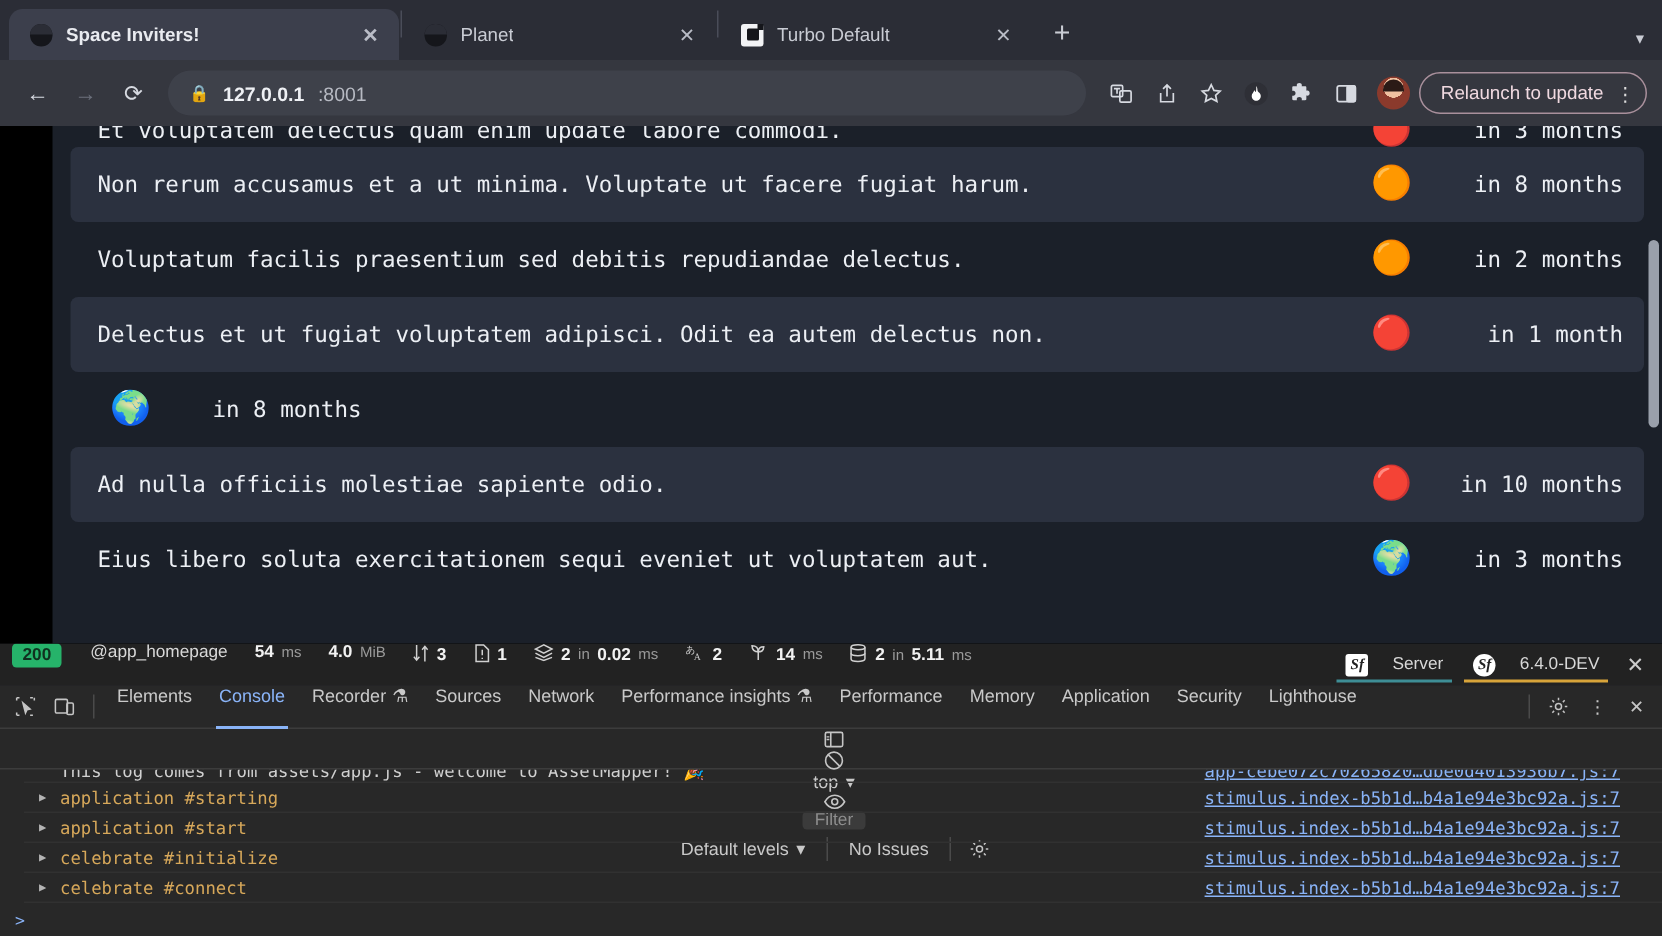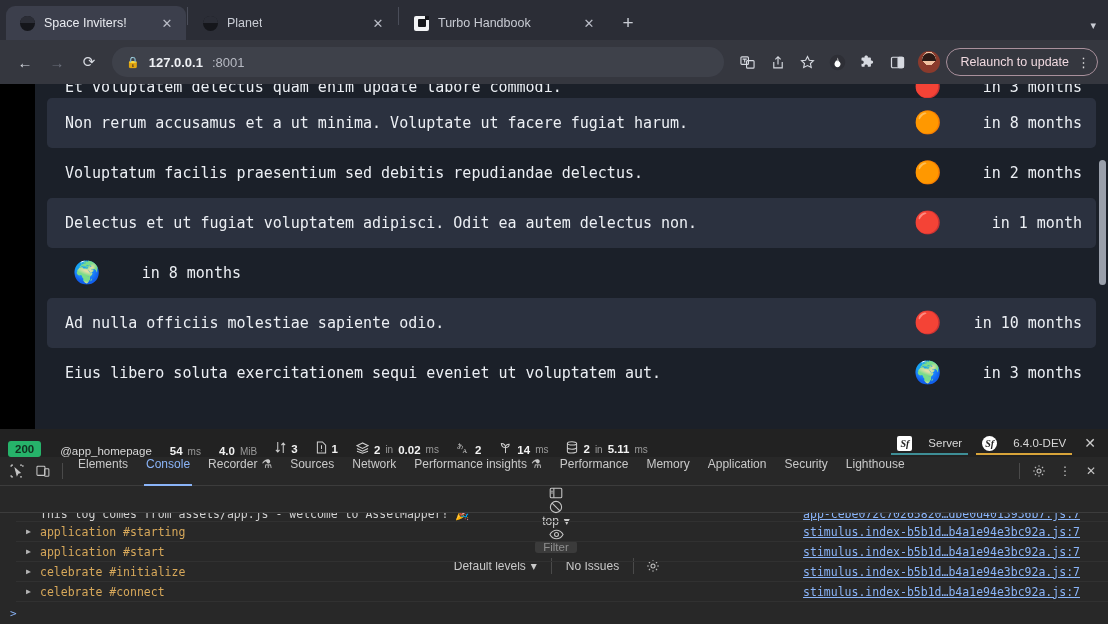--- a/index.html
+++ b/index.html
@@ -20,21 +20,21 @@
   }
   .tab {
     height: 34px; display: flex; align-items: center; gap: 9px;
     padding: 0 10px 0 14px; min-width: 0; position: relative;
     border-radius: 9px 9px 0 0; font-size: 12.5px; color: #c9ccd4;
   }
   .tab.active { background: #3c3f4c; color: #e9ebf0; }
   .tab .tab-title {
     white-space: nowrap; overflow: hidden; text-overflow: ellipsis;
   }
-  .tab-1 { width: 180px; }
+  .tab-1 { width: 260px; font-weight: bold; }
   .tab-2 { width: 208px; }
   .tab-3 { width: 208px; }
   .favicon {
     width: 15px; height: 15px; flex: 0 0 15px; border-radius: 50%;
     background: #15161b; position: relative;
   }
   .favicon.half::after{
     content:""; position:absolute; left:0; top:0; width:15px; height:7px;
     background:#2b2d36; border-radius: 8px 8px 0 0;
   }
@@ -166,21 +166,21 @@
     background: transparent;
   }
   .scrollbar-thumb {
     position: absolute; right: 2px; top: 76px; width: 7px; height: 125px;
     background: #9aa0ab; border-radius: 4px;
   }
 
   
   .sf-toolbar {
     flex: 0 0 auto; height: 28px; background: #222222;
-    display: flex; align-items: flex-end; gap: 0;
+    display: flex; align-items: flex-start; gap: 0;
     font-family: "Liberation Sans", sans-serif;
     font-size: 11.5px; color: #d8d8d8; padding-left: 8px;
   }
   .sf-badge {
     background: #26b36a; color: #10301f; font-weight: bold;
     border-radius: 3px; padding: 2px 7px; font-size: 11.5px;
     margin-right: 10px;
   }
   .sf-item {
     display:flex; align-items:center; gap:5px; padding: 0 9px;
@@ -290,21 +290,21 @@
       <span class="favicon half"></span>
       <span class="tab-title">Planet</span>
       <span class="tab-close">✕</span>
     </div>
     <div class="tab-sep"></div>
 
     <div class="tab tab-3">
       <span class="favicon turbo">
           <span class="inner"></span>
         </span>
-      <span class="tab-title">Turbo Handbook</span>
+      <span class="tab-title">Turbo Default</span>
       <span class="tab-close">✕</span>
     </div>
 
     <div class="newtab">+</div>
 
     <div class="tabstrip-right">
       <span class="chev">▾</span>
     </div>
   </div>
 

